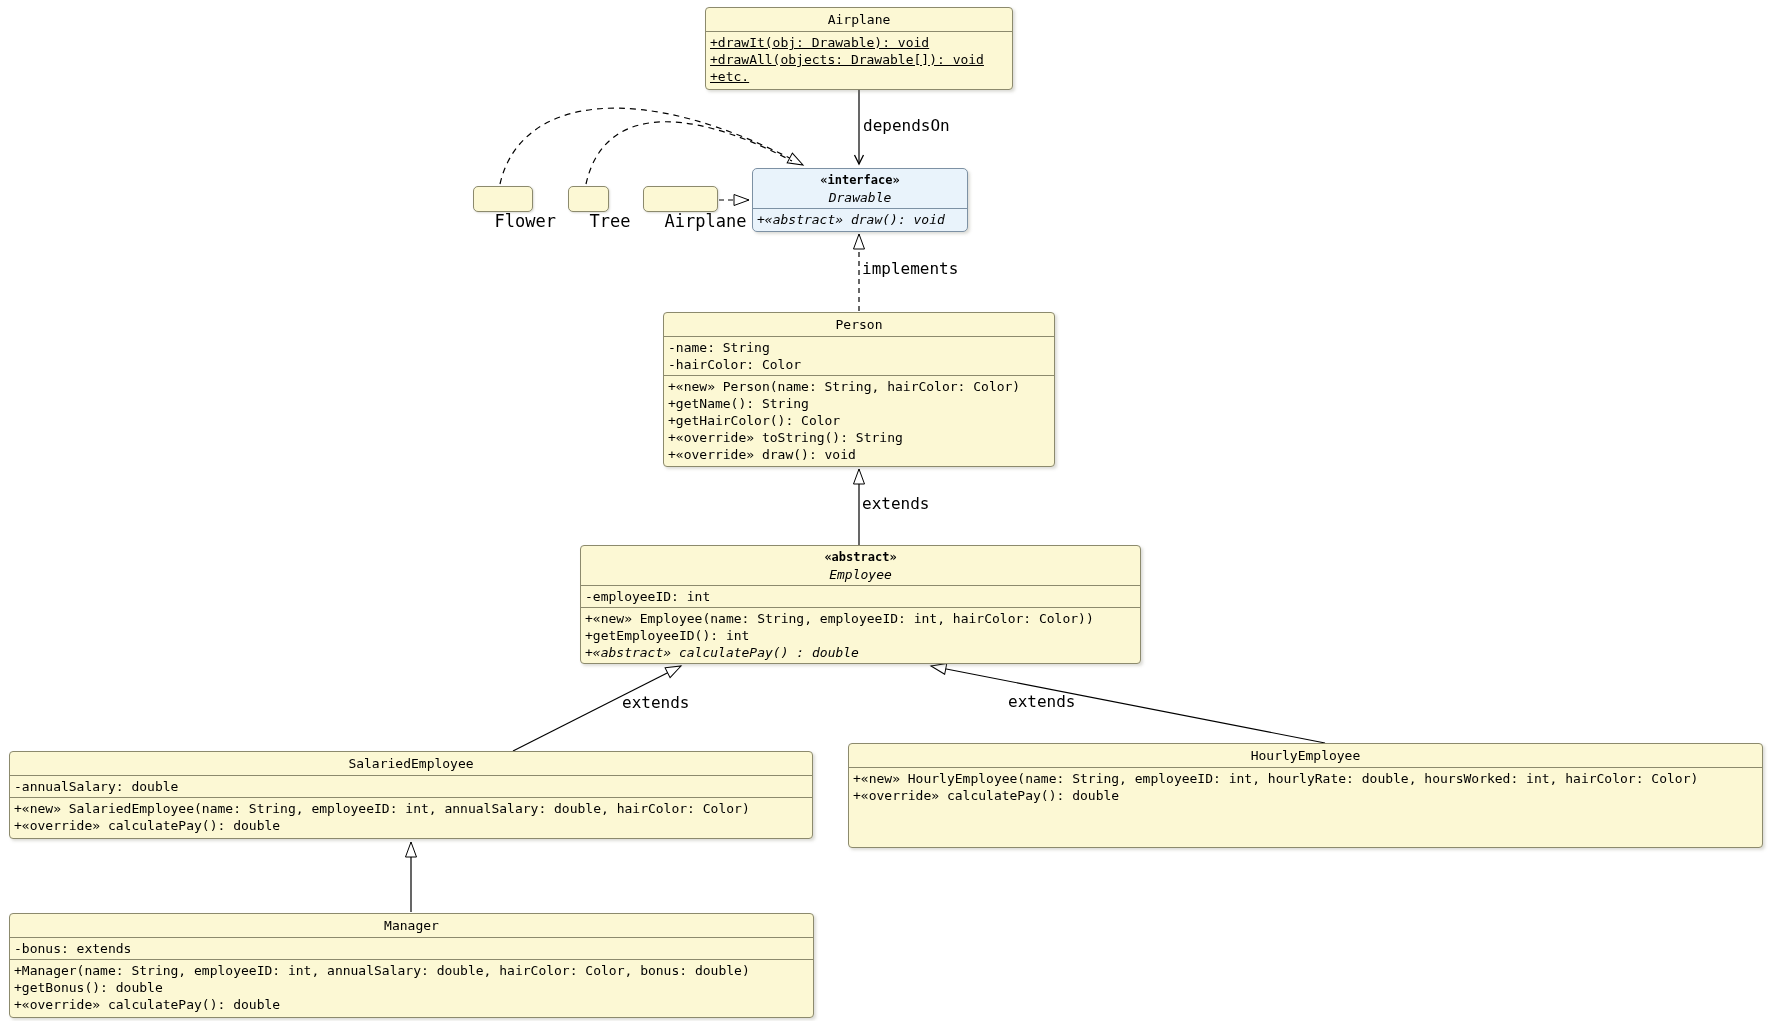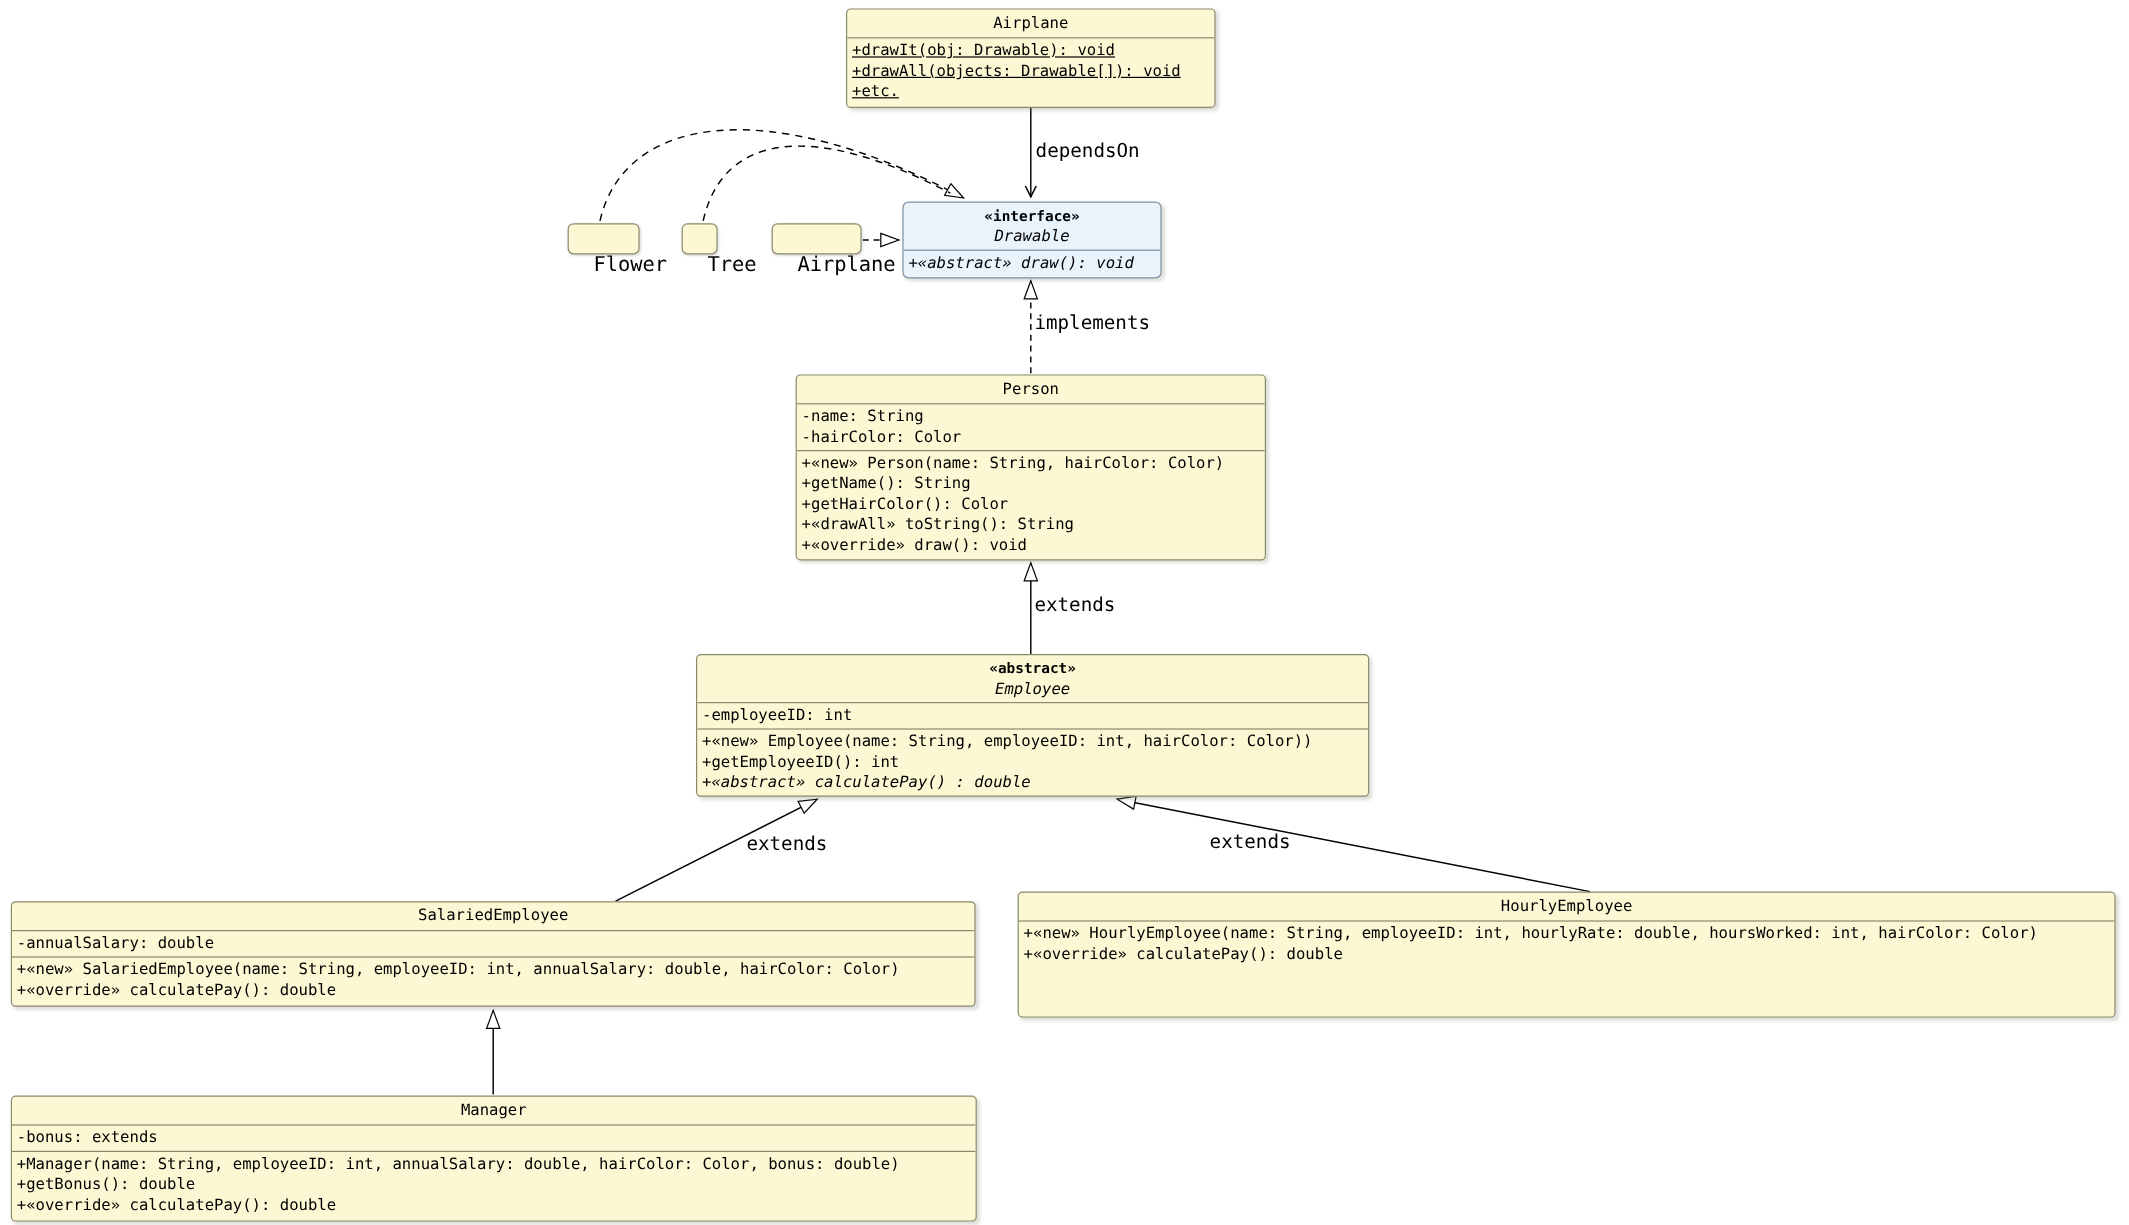--- a/index.html
+++ b/index.html
@@ -66,38 +66,38 @@
     <div class="uml-iname">Drawable</div>
   </div>
   <div class="uml-comp">
     <div class="uml-row i">+«abstract» draw(): void</div>
   </div>
 </div>
 
 <div class="mini" style="left:473px;top:186px;width:60px;">
   <span>Flower</span>
 </div>
-<div class="mini" style="left:568px;top:186px;width:30px;text-align:center;">
+<div class="mini" style="left:568px;top:186px;width:41px;text-align:center;">
   <span>Tree</span>
 </div>
 <div class="mini" style="left:643px;top:186px;width:75px;">
   <span>Airplane</span>
 </div>
 
 <div class="uml-class" style="left:663px;top:312px;width:392px;height:155px;">
   <div class="uml-title">Person</div>
   <div class="uml-comp">
     <div class="uml-row">-name: String</div>
     <div class="uml-row">-hairColor: Color</div>
   </div>
   <div class="uml-comp">
     <div class="uml-row">+«new» Person(name: String, hairColor: Color)</div>
     <div class="uml-row">+getName(): String</div>
     <div class="uml-row">+getHairColor(): Color</div>
-    <div class="uml-row">+«drawAll» toString(): String</div>
+    <div class="uml-row">+«override» toString(): String</div>
     <div class="uml-row">+«override» draw(): void</div>
   </div>
 </div>
 
 <div class="uml-class" style="left:580px;top:545px;width:561px;height:119px;">
   <div class="uml-hdr">
     <div class="uml-stereo">«abstract»</div>
     <div class="uml-iname">Employee</div>
   </div>
   <div class="uml-comp">

